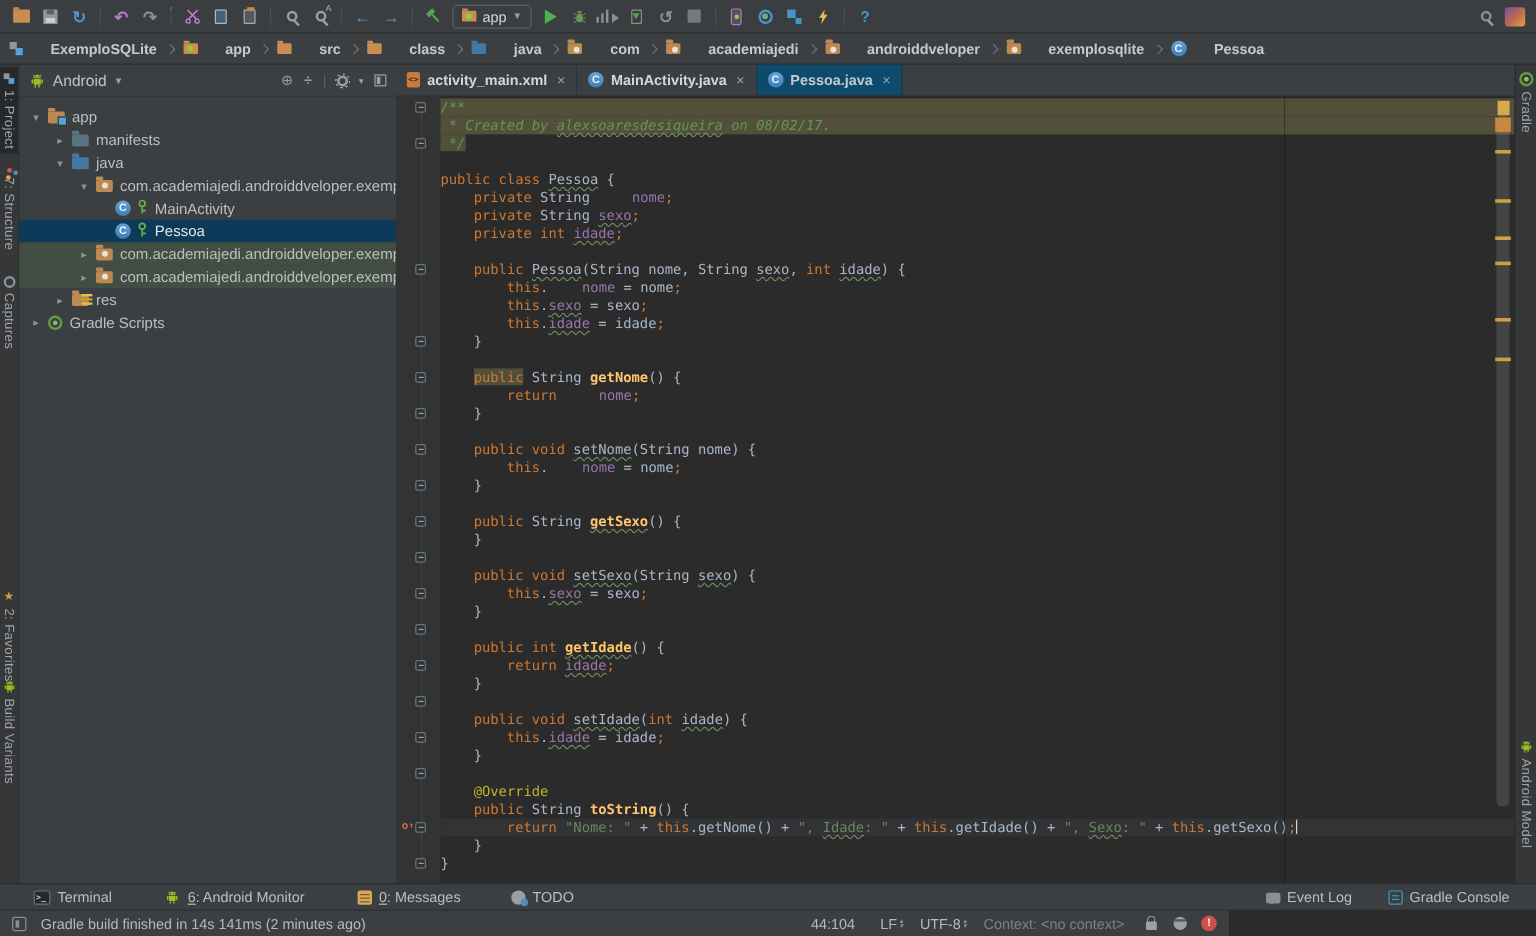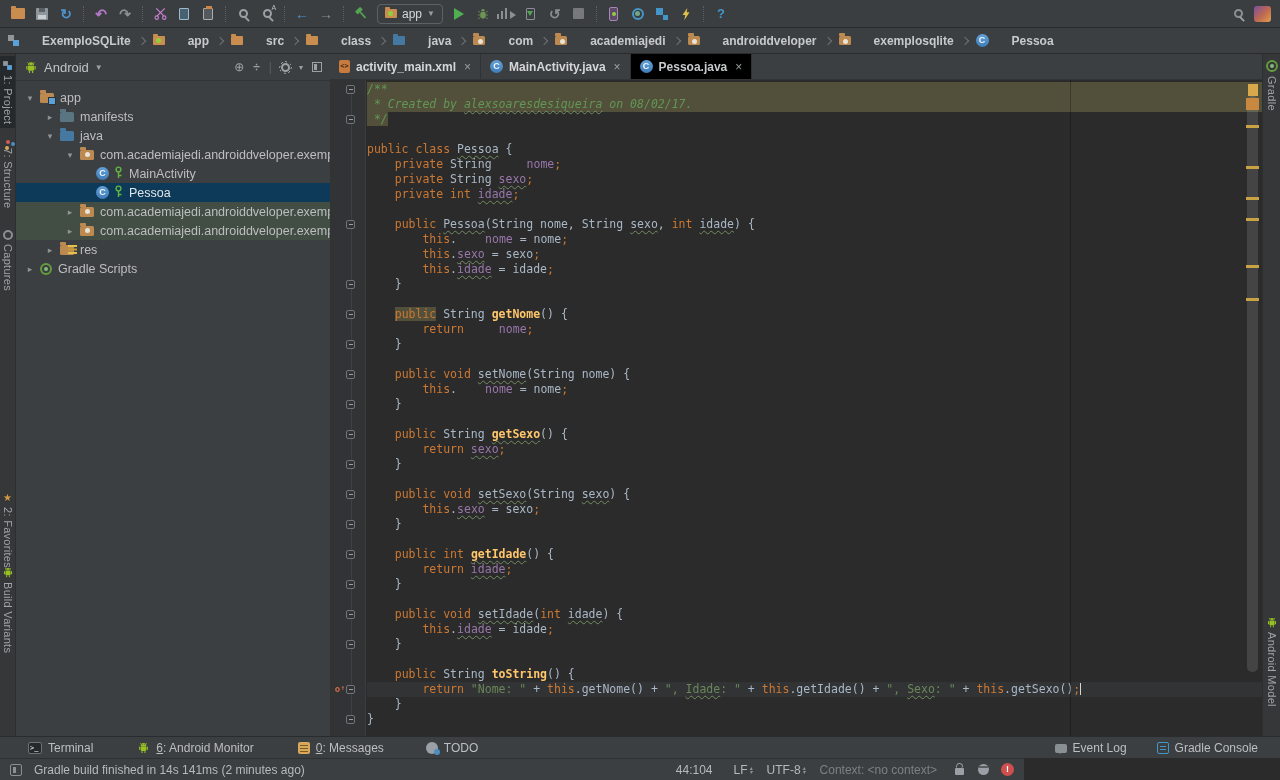--- a/index.html
+++ b/index.html
@@ -51,21 +51,21 @@
     flex:none; margin-right:5px; position:relative; }
   .cic::after { content:"C"; position:absolute; inset:0; color:#f0f4f8; font:bold 9px/13px "Liberation Sans",sans-serif; text-align:center; }
   .keyic { flex:none; margin-right:6px; }
   .gic { width:12px; height:12px; border-radius:50%; border:2px solid #639c3c; position:relative; flex:none; margin-right:6px; }
   .gic::after { content:""; position:absolute; inset:2px; border-radius:50%; background:#87b87f; }
 
   
   #tabbar { position:absolute; left:330px; top:54px; width:932px; height:26px; background:#3c3f41; border-bottom:1px solid #323537; display:flex; }
   .etab { display:flex; align-items:center; gap:6px; padding:0 9px; border-right:1px solid #303335;
     color:#d4d7d9; font-size:12px; font-weight:bold; }
-  .etab.active { background:#000000; color:#c6cacc; }
+  .etab.active { background:#0c4a6e; color:#c6cacc; }
   .etab .x { color:#9b9fa3; font-size:12px; font-weight:normal; margin-left:2px; }
   .i-xml { width:11px; height:13px; background:#c77b3f; border-radius:2px; position:relative; flex:none; }
   .i-xml::after { content:"<>"; position:absolute; inset:0; color:#42250b; font:bold 7px/13px "DejaVu Sans Mono",monospace; text-align:center; }
 
   
   #editor { position:absolute; left:330px; top:80px; width:932px; height:656px; background:#2b2b2b; overflow:hidden; }
   #gutter { position:absolute; left:0; top:0; bottom:0; width:36px; background:#313335; border-right:1px solid #3a3d3f; z-index:2; }
   #gutter::after { content:""; position:absolute; left:21px; top:10px; bottom:14px; width:1px; background:#3e4143; }
   .fm { position:absolute; left:16px; width:9px; height:9px; border:1px solid #6f7478; border-radius:2px; background:#313335; z-index:3; }
   .fm::after { content:""; position:absolute; left:1.5px; top:3px; width:4px; height:1px; background:#9aa0a4; }
@@ -543,35 +543,35 @@
       <div class="cl"></div>
       <div class="cl"><span class="d">    </span><span class="ks">public</span><span class="d"> String </span><span class="m">getNome</span><span class="d">() {</span></div>
       <div class="cl"><span class="d">        </span><span class="k">return </span><span class="f">nome</span><span class="e">;</span></div>
       <div class="cl"><span class="d">    }</span></div>
       <div class="cl"></div>
       <div class="cl"><span class="d">    </span><span class="k">public void </span><span class="dw">setNome</span><span class="d">(String nome) {</span></div>
       <div class="cl"><span class="d">        </span><span class="k">this</span><span class="d">.</span><span class="f">nome</span><span class="d"> = nome</span><span class="e">;</span></div>
       <div class="cl"><span class="d">    }</span></div>
       <div class="cl"></div>
       <div class="cl"><span class="d">    </span><span class="k">public</span><span class="d"> String </span><span class="mw">getSexo</span><span class="d">() {</span></div>
-      <div class="cl"><span class="d">        </span><span class="k">return </span><span class="fw">sexo</span><span class="e">;</span></div>
       <div class="cl"><span class="d">    }</span></div>
       <div class="cl"></div>
       <div class="cl"><span class="d">    </span><span class="k">public void </span><span class="dw">setSexo</span><span class="d">(String </span><span class="dw">sexo</span><span class="d">) {</span></div>
       <div class="cl"><span class="d">        </span><span class="k">this</span><span class="d">.</span><span class="fw">sexo</span><span class="d"> = sexo</span><span class="e">;</span></div>
       <div class="cl"><span class="d">    }</span></div>
       <div class="cl"></div>
       <div class="cl"><span class="d">    </span><span class="k">public int </span><span class="mw">getIdade</span><span class="d">() {</span></div>
       <div class="cl"><span class="d">        </span><span class="k">return </span><span class="fw">idade</span><span class="e">;</span></div>
       <div class="cl"><span class="d">    }</span></div>
       <div class="cl"></div>
       <div class="cl"><span class="d">    </span><span class="k">public void </span><span class="dw">setIdade</span><span class="d">(</span><span class="k">int</span><span class="d"> </span><span class="dw">idade</span><span class="d">) {</span></div>
       <div class="cl"><span class="d">        </span><span class="k">this</span><span class="d">.</span><span class="fw">idade</span><span class="d"> = idade</span><span class="e">;</span></div>
       <div class="cl"><span class="d">    }</span></div>
       <div class="cl"></div>
+      <div class="cl"><span class="d">    </span><span class="a">@Override</span></div>
       <div class="cl"><span class="d">    </span><span class="k">public</span><span class="d"> String </span><span class="m">toString</span><span class="d">() {</span></div>
       <div class="cl cur"><span class="d">        </span><span class="k">return </span><span class="s">"Nome: "</span><span class="d"> + </span><span class="k">this</span><span class="d">.getNome() + </span><span class="s">", </span><span class="sw">Idade</span><span class="s">: "</span><span class="d"> + </span><span class="k">this</span><span class="d">.getIdade() + </span><span class="s">", </span><span class="sw">Sexo</span><span class="s">: "</span><span class="d"> + </span><span class="k">this</span><span class="d">.getSexo()</span><span class="e">;</span><span class="caret"></span></div>
       <div class="cl"><span class="d">    }</span></div>
       <div class="cl"><span class="d">}</span></div>
     </div>
   <div id="guide"></div>
   <div id="stripe">
     <div id="thumb"></div>
     <div class="sq"></div>
     <div class="blk"></div>

